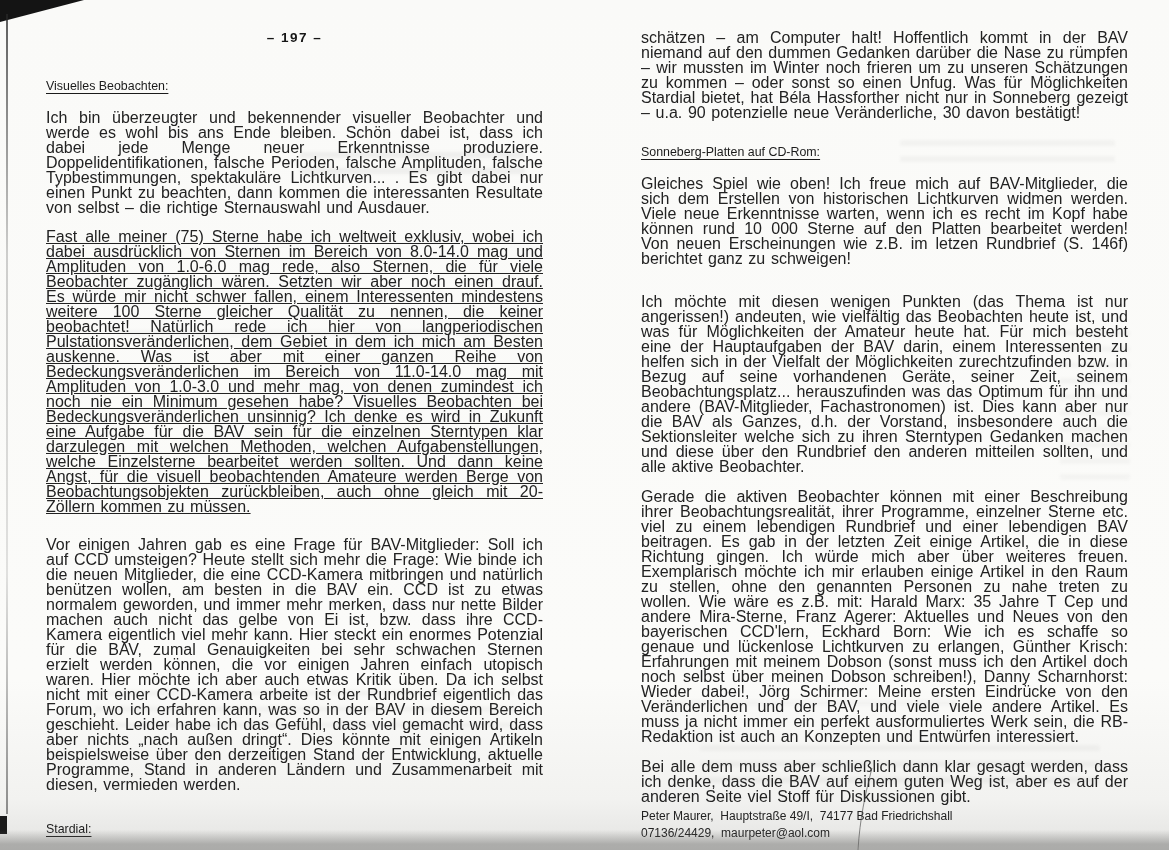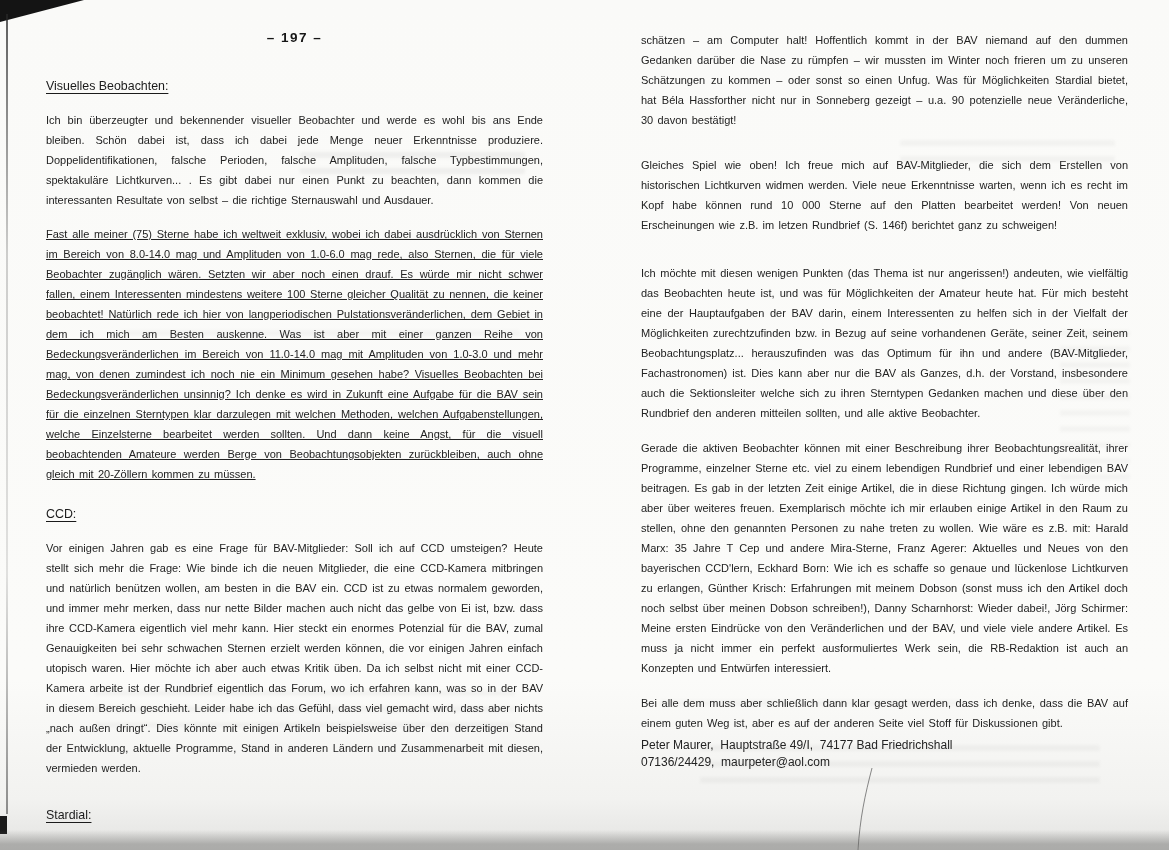--- a/index.html
+++ b/index.html
@@ -24,21 +24,21 @@
   .page-left .page-number{margin-bottom:34px;}
   .page-right .page-number{margin-bottom:26px;}
   .section{margin-top:24px;}
   .section.first{margin-top:0;}
   .section-heading{
     font-size:12.4px;font-weight:normal;margin:0 0 17px 0;
     text-decoration:underline;text-underline-offset:3px;color:#1b1b1b;
   }
   p.body-text{
     margin:0 0 13px 0;
-    font-size:11px;line-height:20px;
+    font-size:16px;line-height:15px;
     text-align:justify;text-align-last:left;
     word-spacing:1.2px;color:#222;
   }
   p.body-text.last{margin-bottom:0;}
   .para-gap{margin-top:27px;text-decoration:underline;}
   .contact{margin-top:4px;font-size:12px;line-height:16.5px;color:#222;}
   .contact div{white-space:pre;}
   
   .artifact{position:absolute;pointer-events:none;}
   .corner-wedge{
@@ -75,34 +75,34 @@
   <div class="page page-left">
     <div class="page-number">–  197  –</div>
 
     <div class="section first">
       <h3 class="section-heading">Visuelles Beobachten:</h3>
       <p class="body-text">Ich bin überzeugter und bekennender visueller Beobachter und werde es wohl bis ans Ende bleiben. Schön dabei ist, dass ich dabei jede Menge neuer Erkenntnisse produziere. Doppelidentifikationen, falsche Perioden, falsche Amplituden, falsche Typbestimmungen, spektakuläre Lichtkurven... .  Es gibt dabei nur einen Punkt zu beachten, dann kommen die interessanten Resultate von selbst – die richtige Sternauswahl und Ausdauer.</p>
       <p class="body-text last para-gap" style="margin-top:14px;">Fast alle meiner (75) Sterne habe ich weltweit exklusiv, wobei ich dabei ausdrücklich von Sternen im Bereich von 8.0-14.0 mag und Amplituden von 1.0-6.0 mag rede, also Sternen, die für viele Beobachter zugänglich wären. Setzten wir aber noch einen drauf. Es würde mir nicht schwer fallen, einem Interessenten mindestens weitere 100  Sterne gleicher Qualität zu nennen, die keiner beobachtet! Natürlich rede ich hier von langperiodischen Pulstationsveränderlichen, dem Gebiet in dem ich mich am Besten auskenne. Was ist aber mit einer ganzen Reihe von Bedeckungsveränderlichen im Bereich von 11.0-14.0 mag mit Amplituden von 1.0-3.0 und mehr mag, von denen zumindest ich noch nie ein Minimum gesehen habe? Visuelles Beobachten bei Bedeckungsveränderlichen unsinnig? Ich denke es wird in Zukunft eine Aufgabe für die BAV sein für die einzelnen Sterntypen klar darzulegen mit welchen Methoden, welchen Aufgabenstellungen, welche Einzelsterne bearbeitet werden sollten. Und dann keine Angst, für die visuell beobachtenden Amateure werden Berge von Beobachtungsobjekten zurückbleiben, auch ohne gleich mit 20-Zöllern kommen zu müssen.</p>
     </div>
 
     <div class="section" style="margin-top:23px;">
-      <h3 class="section-heading">CCD:</h3>
       <p class="body-text last">Vor einigen Jahren gab es eine Frage für BAV-Mitglieder: Soll ich auf CCD umsteigen? Heute stellt sich mehr die Frage: Wie binde ich die neuen Mitglieder, die eine CCD-Kamera mitbringen und natürlich benützen wollen, am besten in die BAV ein. CCD ist zu etwas normalem geworden, und immer mehr merken, dass nur nette Bilder machen auch nicht das gelbe von Ei ist, bzw. dass ihre CCD-Kamera eigentlich viel mehr kann. Hier steckt ein enormes Potenzial für die BAV, zumal Genauigkeiten bei sehr schwachen Sternen erzielt werden können, die vor einigen Jahren einfach utopisch waren. Hier möchte ich aber auch etwas Kritik üben. Da ich selbst nicht mit einer CCD-Kamera arbeite ist der Rundbrief eigentlich das Forum, wo ich erfahren kann, was so in der BAV in diesem Bereich geschieht. Leider habe ich das Gefühl, dass viel gemacht wird, dass aber nichts „nach außen dringt“. Dies könnte mit einigen Artikeln beispielsweise über den derzeitigen Stand der Entwicklung, aktuelle Programme, Stand in anderen Ländern und Zusammenarbeit mit diesen, vermieden werden.</p>
     </div>
 
     <div class="section" style="margin-top:30px;">
       <h3 class="section-heading">Stardial:</h3>
     </div>
   </div>
 
   <div class="page page-right">
 
     <p class="body-text">schätzen – am Computer halt! Hoffentlich kommt in der BAV niemand auf den dummen Gedanken darüber die Nase zu rümpfen – wir mussten im Winter noch frieren um zu unseren Schätzungen zu kommen – oder sonst so einen Unfug. Was für Möglichkeiten Stardial bietet, hat Béla Hassforther nicht nur in Sonneberg gezeigt – u.a. 90 potenzielle neue Veränderliche, 30 davon bestätigt!</p>
 
     <div class="section" style="margin-top:25px;">
+      <h3 class="section-heading">Sonneberg-Platten auf CD-Rom:</h3>
       <p class="body-text">Gleiches Spiel wie oben! Ich freue mich auf BAV-Mitglieder, die sich dem Erstellen von historischen Lichtkurven widmen werden. Viele neue Erkenntnisse warten, wenn ich es recht im Kopf habe können rund 10 000 Sterne auf den Platten bearbeitet werden! Von neuen Erscheinungen wie z.B. im letzen Rundbrief (S. 146f) berichtet ganz zu schweigen!</p>
       <p class="body-text" style="margin-top:28px;">Ich möchte mit diesen wenigen Punkten (das Thema ist nur angerissen!) andeuten, wie vielfältig das Beobachten heute ist, und was für Möglichkeiten der Amateur heute hat. Für mich besteht eine der Hauptaufgaben der BAV darin, einem Interessenten zu helfen sich in der Vielfalt der Möglichkeiten zurechtzufinden bzw. in Bezug auf seine vorhandenen Geräte, seiner Zeit, seinem Beobachtungsplatz... herauszufinden was das Optimum für ihn und andere (BAV-Mitglieder, Fachastronomen) ist. Dies kann aber nur die BAV als Ganzes, d.h. der Vorstand, insbesondere auch die Sektionsleiter welche sich zu ihren Sterntypen Gedanken machen und diese über den Rundbrief den anderen mitteilen sollten, und alle aktive Beobachter.</p>
       <p class="body-text" style="margin-top:15px;">Gerade die aktiven Beobachter können mit einer Beschreibung ihrer Beobachtungsrealität, ihrer Programme, einzelner Sterne etc. viel zu einem lebendigen Rundbrief und einer lebendigen BAV beitragen. Es gab in der letzten Zeit einige Artikel, die in diese Richtung gingen. Ich würde mich aber über weiteres freuen. Exemplarisch möchte ich mir erlauben einige Artikel in den Raum zu stellen, ohne den genannten Personen zu nahe treten zu wollen. Wie wäre es z.B. mit: Harald Marx: 35 Jahre T Cep und andere Mira-Sterne, Franz Agerer: Aktuelles und Neues von den bayerischen CCD'lern, Eckhard Born: Wie ich es schaffe so genaue und lückenlose Lichtkurven zu erlangen, Günther Krisch: Erfahrungen mit meinem Dobson (sonst muss ich den Artikel doch noch selbst über meinen Dobson schreiben!), Danny Scharnhorst: Wieder dabei!, Jörg Schirmer: Meine ersten Eindrücke von den Veränderlichen und der BAV, und viele viele andere Artikel. Es muss ja nicht immer ein perfekt ausformuliertes Werk sein, die RB-Redaktion ist auch an Konzepten und Entwürfen interessiert.</p>
       <p class="body-text last" style="margin-top:15px;">Bei alle dem muss aber schließlich dann klar gesagt werden, dass ich denke, dass die BAV auf einem guten Weg ist, aber es auf der anderen Seite viel Stoff für Diskussionen gibt.</p>
     </div>
 
     <div class="contact">
       <div>Peter Maurer,  Hauptstraße 49/I,  74177 Bad Friedrichshall</div>
       <div>07136/24429,  maurpeter@aol.com</div>
     </div>

